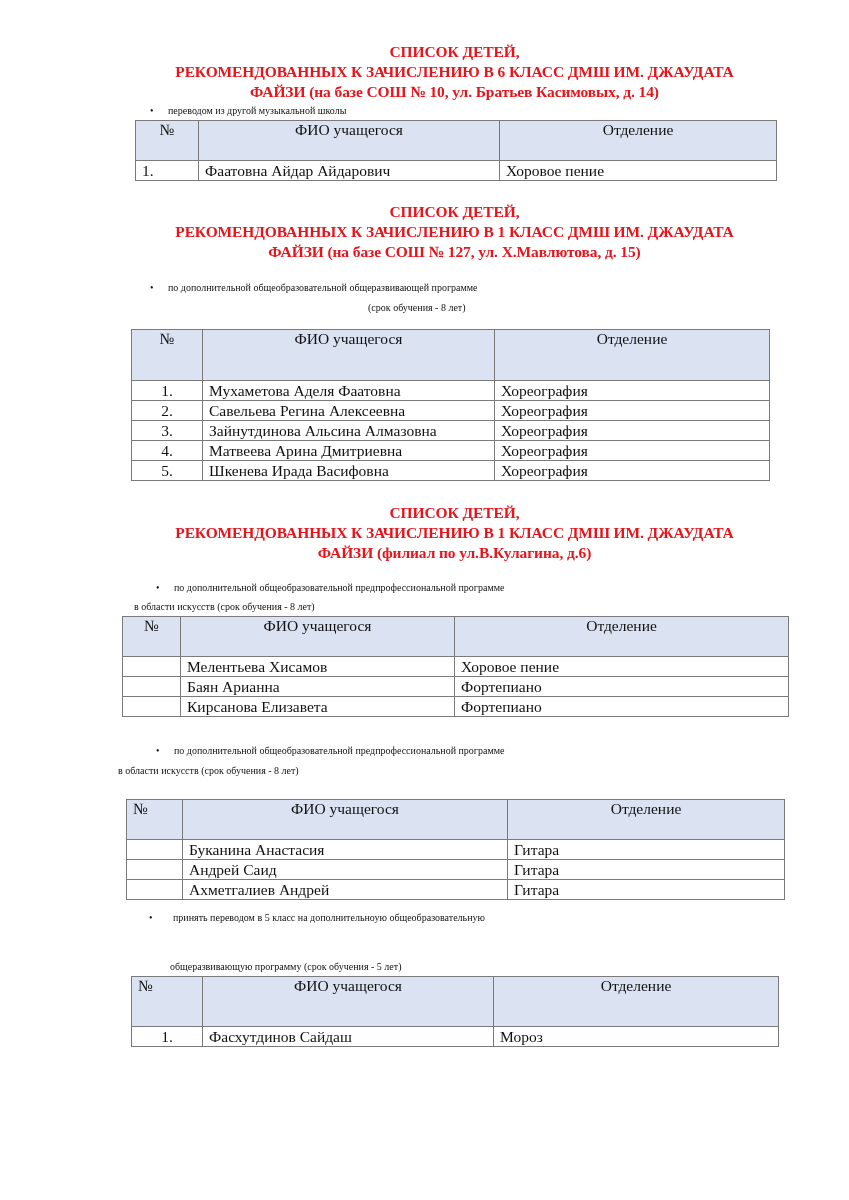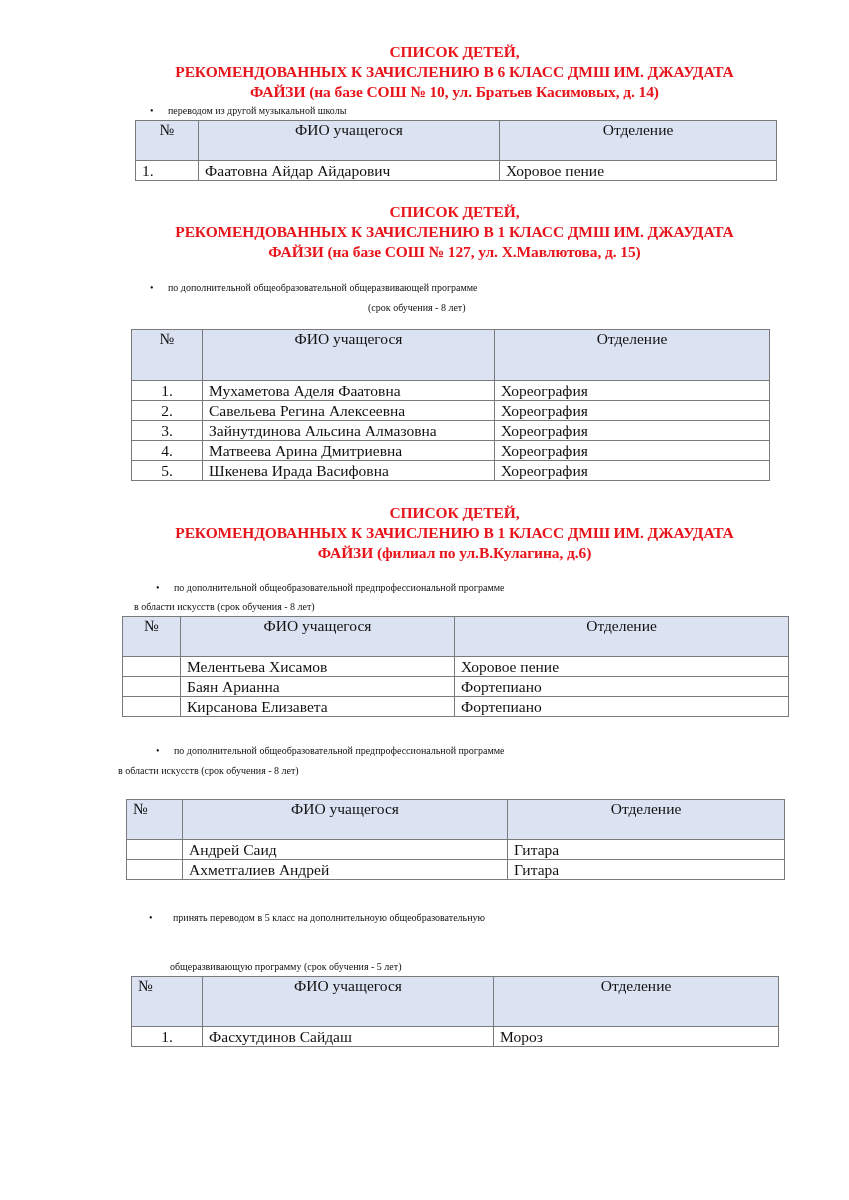--- a/index.html
+++ b/index.html
@@ -156,20 +156,25 @@
       <col style="width:277px">
     </colgroup>
   <tbody>
       <tr style="height:40px;">
     <th style="text-align:left;">№</th>
     <th>ФИО учащегося</th>
     <th>Отделение</th>
   </tr>
   <tr>
     <td class="num"></td>
+    <td>Буканина Анастасия</td>
+    <td>Гитара</td>
+  </tr>
+  <tr>
+    <td class="num"></td>
     <td>Андрей Саид</td>
     <td>Гитара</td>
   </tr>
   <tr>
     <td class="num"></td>
     <td>Ахметгалиев Андрей</td>
     <td>Гитара</td>
   </tr>
 </tbody>
   </table>

